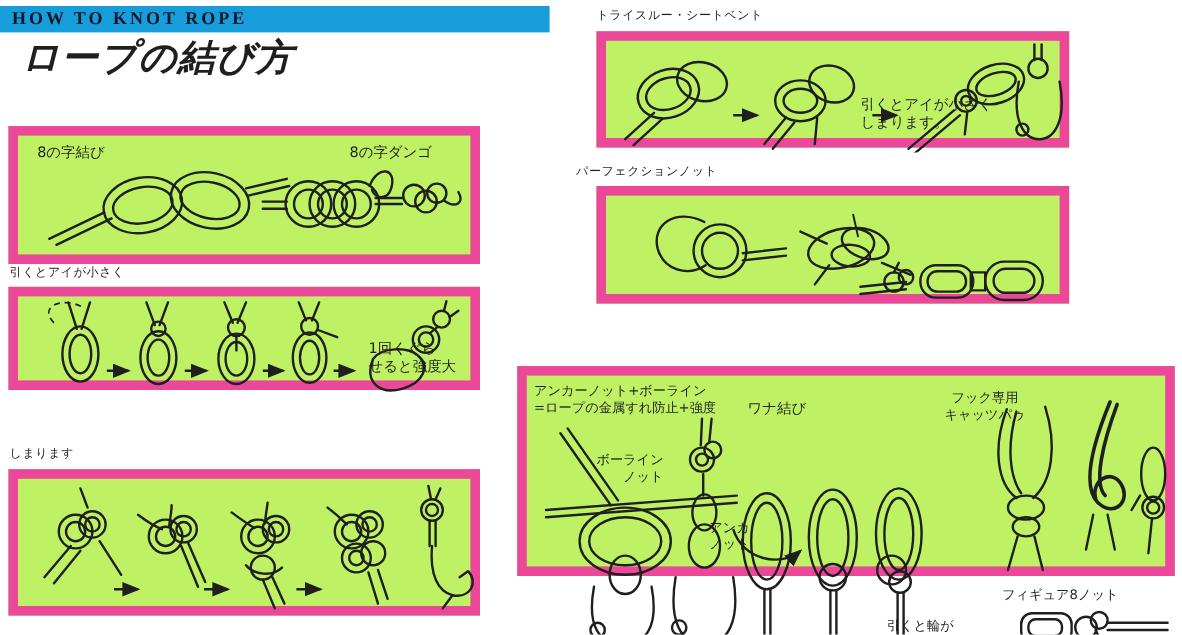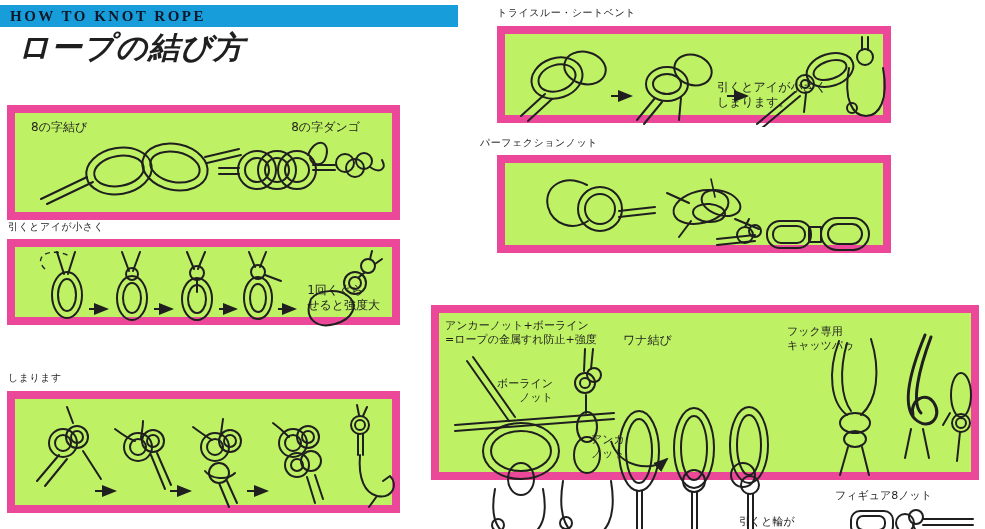--- a/index.html
+++ b/index.html
@@ -305,21 +305,21 @@
       <rect class="k" x="418" y="203" width="28" height="14" rx="6"></rect>
       <circle class="k" cx="466" cy="210" r="9"></circle>
       <circle class="k" cx="477" cy="204" r="7"></circle>
       <line class="k" x1="484" y1="206" x2="534" y2="206"></line>
       <line class="k" x1="484" y1="212" x2="534" y2="212"></line>
       <path class="k" d="M474,212 C478,222 486,228 482,232"></path>
     </svg>
     <div class="lbl-sm" style="left:6px;top:6px;">アンカーノット+ボーライン
 =ロープの金属すれ防止+強度</div>
     <div class="lbl" style="left:184px;top:20px;">ワナ結び</div>
-    <div class="lbl-sm" style="left:348px;top:12px;">フック専用
+    <div class="lbl-sm" style="left:348px;top:12px;text-align:center;">フック専用
 キャッツパゥ</div>
     <div class="lbl-sm" style="left:58px;top:64px;text-align:right;">ボーライン
 ノット</div>
     <div class="lbl-sm" style="left:152px;top:120px;">アンカ
 ノット</div>
     <div class="lbl-sm" style="left:300px;top:202px;">引くと輪が
 しまります</div>
     <div class="lbl-sm" style="left:396px;top:176px;">フィギュア8ノット</div>
     <div class="lbl-sm" style="left:456px;top:232px;">応用例</div>
   </div>

